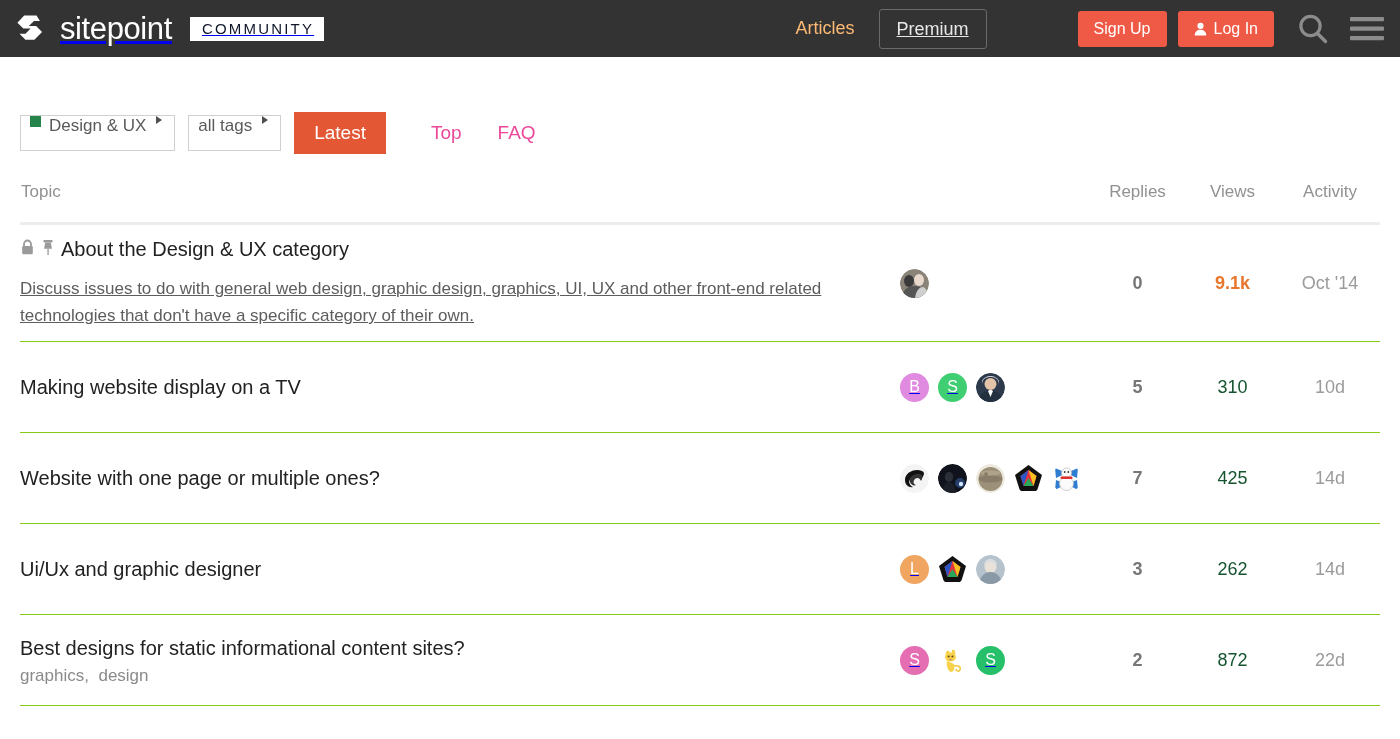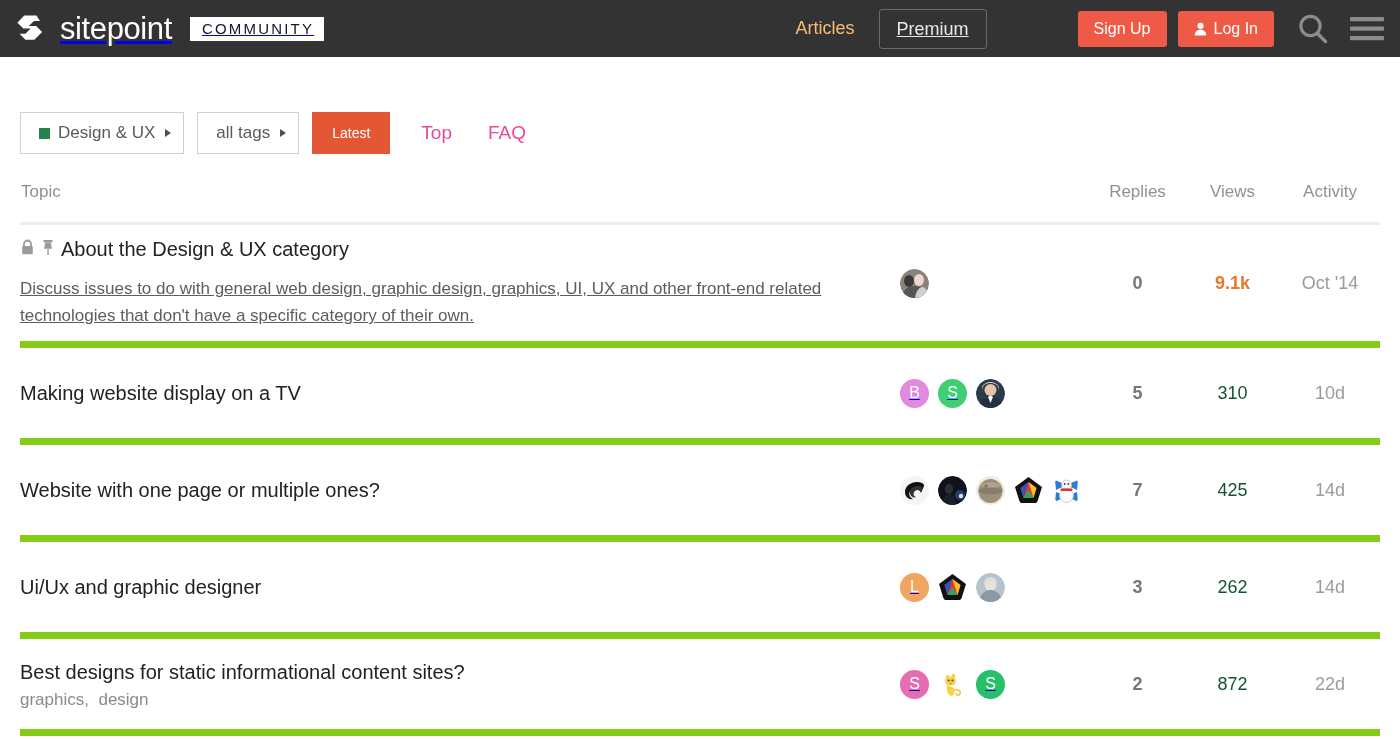--- a/index.html
+++ b/index.html
@@ -116,26 +116,26 @@
     display: flex;
     align-items: center;
     padding-top: 54px;
     padding-bottom: 0;
     height: 44px;
     box-sizing: content-box;
   }
   .dropdown {
     border: 1px solid #d0d0d0;
     background: #ffffff;
-    height: 42px;
+    height: 36px;
     box-sizing: border-box;
     display: inline-flex;
-    align-items: center;
+    align-items: flex-start;
     gap: 8px;
-    padding: 0 12px 0 18px;
+    padding: 0 12px 0 9px;
     font-size: 17px;
     color: #5a5a5a;
     cursor: pointer;
     font-family: inherit;
     margin-right: 13px;
   }
   .cat-swatch {
     width: 11px;
     height: 11px;
     background: #25844a;
@@ -147,26 +147,26 @@
     border-left: 6px solid #4f4f4f;
     border-top: 4.5px solid transparent;
     border-bottom: 4.5px solid transparent;
     display: inline-block;
     margin-left: 2px;
   }
   .btn-latest {
     background: #e45735;
     color: #ffffff;
     border: none;
-    font-size: 14px;
+    font-size: 19px;
     height: 42px;
     padding: 0 20px;
     font-family: inherit;
     cursor: pointer;
-    margin-right: 13px;
+    margin-right: 27px;
   }
   .nav-plain {
     font-size: 19px;
     color: #ec4899;
     text-decoration: none;
     padding: 0 18px;
     line-height: 42px;
   }
 
   
@@ -185,21 +185,21 @@
     border-bottom: 3px solid #ededed;
   }
   .topic-list th.col-topic { text-align: left; padding-left: 1px; }
   .col-topic   { width: 880px; }
   .col-posters { width: 190px; }
   .col-replies { width: 95px; }
   .col-views   { width: 95px; }
   .col-activity{ width: 100px; }
 
   .topic-list td {
-    border-bottom: 7px solid #84cc16;
+    border-bottom: 1px solid #84cc16;
     vertical-align: middle;
     padding: 0;
   }
   .row-main td { height: 90px; }
   .row-tall td { height: 116px; }
 
   .topic-cell { padding-right: 30px; }
   .topic-title-line {
     display: flex;
     align-items: center;

